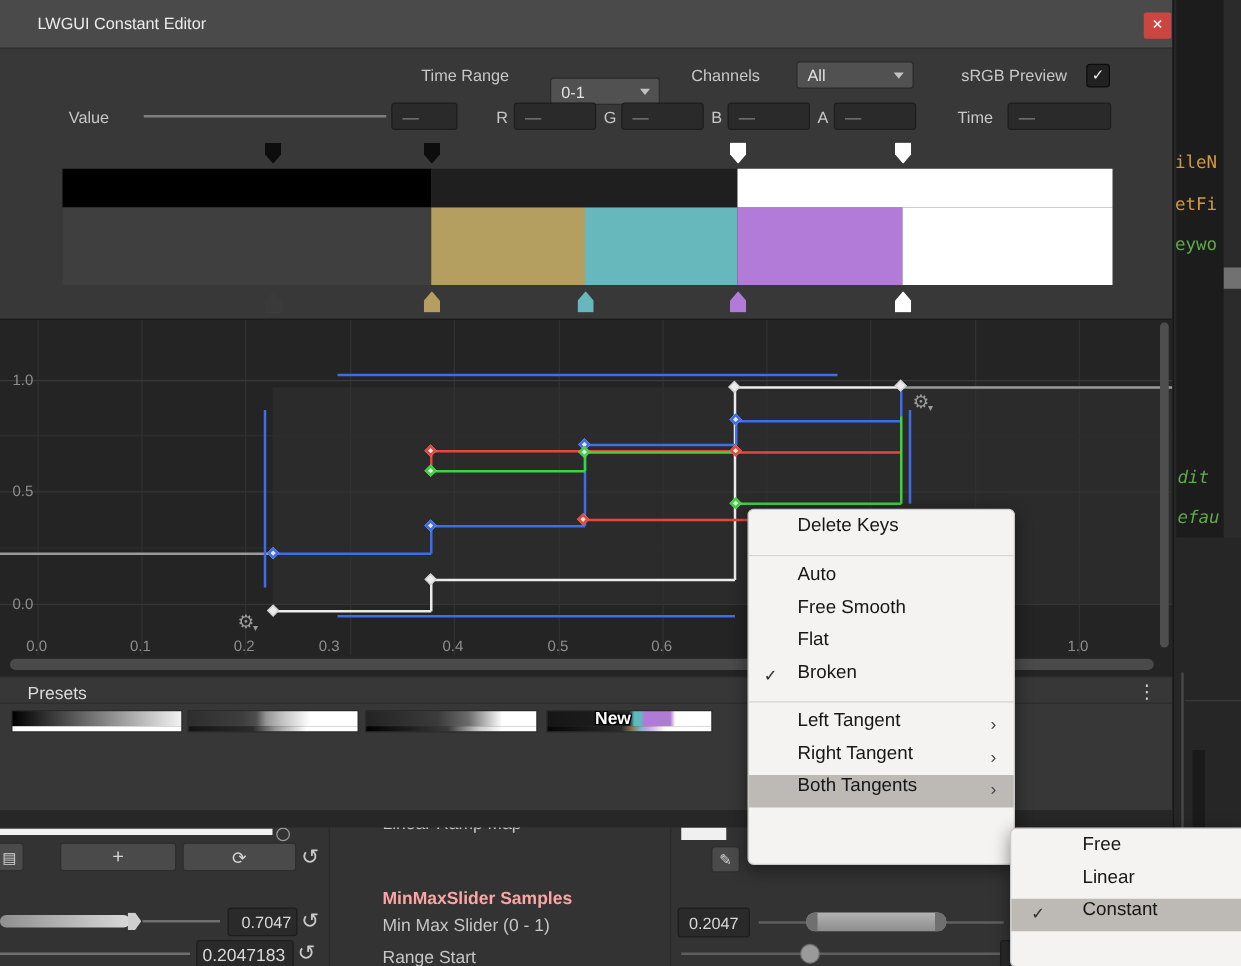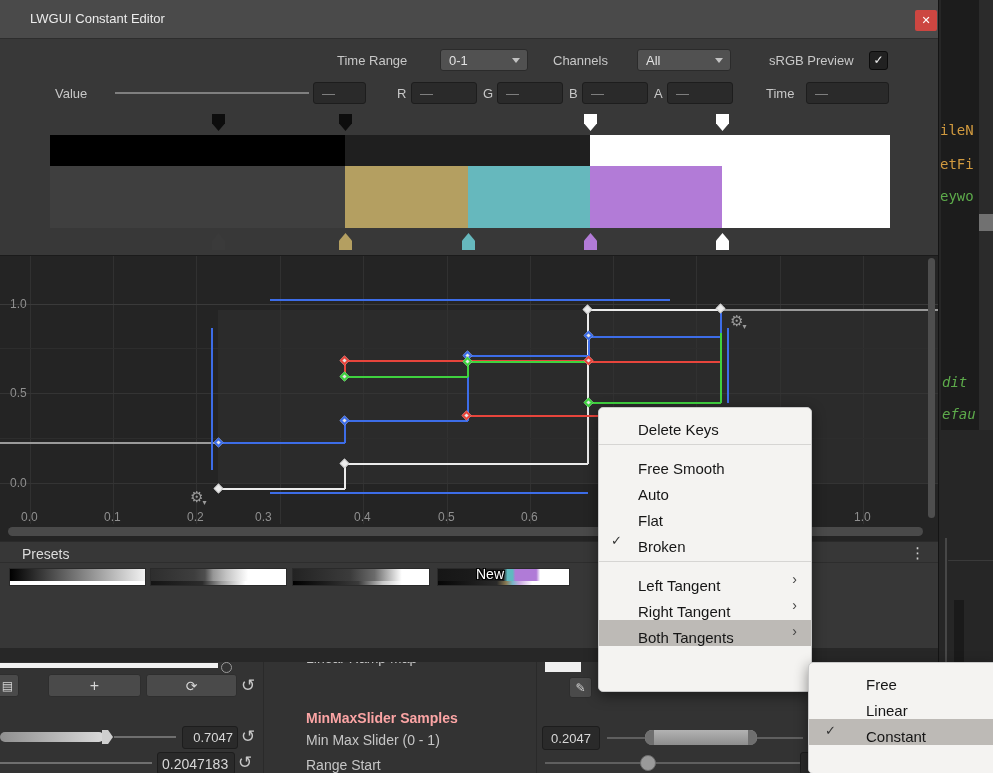--- a/index.html
+++ b/index.html
@@ -14,21 +14,21 @@
   .dropdown .arrow{position:absolute;right:7px;top:8px;width:0;height:0;border-left:4px solid transparent;
             border-right:4px solid transparent;border-top:5px solid #c2c2c2;}
   .seg{position:absolute;}
   .ckey{position:absolute;width:7px;height:7px;transform:rotate(45deg);box-sizing:border-box;}
   .amarker{position:absolute;width:13px;height:17px;clip-path:polygon(0 0,100% 0,100% 55%,50% 100%,0 55%);}
   .cmarker{position:absolute;width:13px;height:17px;clip-path:polygon(50% 0,100% 45%,100% 100%,0 100%,0 45%);}
   .tick{position:absolute;color:#8f8f8f;font-size:12px;}
   .gline{position:absolute;background:#313131;}
   .menu{position:absolute;background:#f4f3f1;border:1px solid #c9c9c9;border-radius:5px;
         box-shadow:0 4px 14px rgba(0,0,0,.45);box-sizing:border-box;padding-top:4px;z-index:40;}
-  .mi{position:relative;height:26px;display:flex;align-items:flex-end;color:#161616;font-size:15px;}
+  .mi{position:relative;height:26px;display:flex;align-items:flex-start;color:#161616;font-size:15px;}
   .mi .mlabel{margin-left:39px;}
   .mi .chk{position:absolute;left:12px;top:4px;font-size:13px;color:#333;}
   .mi .sub{position:absolute;right:14px;top:3px;font-size:14px;color:#444;}
   .mi.hl{background:#bdbab6;}
   .msep{height:1px;background:#d6d5d3;margin:6px 0;}
   .btn{position:absolute;background:#4a4a4a;border:1px solid #2e2e2e;border-radius:3px;
        color:#d6d6d6;display:flex;align-items:center;justify-content:center;box-sizing:border-box;}
   .undo{position:absolute;color:#c9c9c9;font-size:17px;}
   .gear{position:absolute;color:#9b9b9b;font-size:15px;}
   .gear small{font-size:8px;color:#9b9b9b;position:relative;top:3px;left:-1px;}
@@ -41,21 +41,21 @@
 
   <div class="abs" style="left:0;top:0;width:938px;height:38px;background:#4a4a4a;border-bottom:1px solid #2d2d2d;">
     <div class="abs" style="left:30px;top:11px;color:#ececec;font-size:13px;">LWGUI Constant Editor</div>
     <button class="abs" style="left:915px;top:10px;width:22px;height:21px;background:#cc4641;border:none;border-radius:2px;
                 color:#fff;font-size:11px;line-height:21px;padding:0;cursor:pointer;">
       <span>✕</span>
     </button>
   </div>
 
   <div class="lbl" style="left:337px;top:53px;">Time Range</div>
-  <div class="dropdown" style="left:440px;top:49px;width:88px;">
+  <div class="dropdown" style="left:440px;top:62px;width:88px;">
     <span>0-1</span>
     <span class="arrow"></span>
   </div>
   <div class="lbl" style="left:553px;top:53px;">Channels</div>
   <div class="dropdown" style="left:637px;top:49px;width:94px;">
     <span>All</span>
     <span class="arrow"></span>
   </div>
   <div class="lbl" style="left:769px;top:53px;">sRGB Preview</div>
   <div class="abs" style="left:869px;top:51px;width:17px;height:17px;background:#212121;border:1px solid #0c0c0c;border-radius:3px;
@@ -209,21 +209,21 @@
         <div class="abs" style="left: 0px; top: 0px; width: 100%; height: 12px; background: linear-gradient(90deg, rgb(46, 46, 46) 0%, rgb(62, 62, 62) 32%, rgb(78, 78, 78) 40%, rgb(150, 150, 150) 46%, rgb(196, 196, 196) 56%, rgb(255, 255, 255) 72%);"></div>
         <div class="abs" style="left: 0px; top: 12px; width: 100%; height: 4px; background: linear-gradient(90deg, rgb(20, 20, 20) 0%, rgb(43, 43, 43) 38%, rgb(155, 155, 155) 52%, rgb(255, 255, 255) 70%);"></div>
       </div>
       <div class="abs" style="left: 292px; top: 568px; width: 138px; height: 18px; border: 1px solid rgb(42, 42, 42); box-sizing: border-box;">
         <div class="abs" style="left: 0px; top: 0px; width: 100%; height: 12px; background: linear-gradient(90deg, rgb(35, 35, 35) 0%, rgb(59, 59, 59) 42%, rgb(107, 107, 107) 60%, rgb(255, 255, 255) 80%);"></div>
         <div class="abs" style="left: 0px; top: 12px; width: 100%; height: 4px; background: linear-gradient(90deg, rgb(0, 0, 0) 0%, rgb(58, 58, 58) 48%, rgb(201, 201, 201) 66%, rgb(255, 255, 255) 80%);"></div>
       </div>
       <div class="abs" style="left: 437px; top: 568px; width: 133px; height: 18px; border: 1px solid rgb(42, 42, 42); box-sizing: border-box;">
         <div class="abs" style="left: 0px; top: 0px; width: 100%; height: 12px; background: linear-gradient(90deg, rgb(22, 22, 22) 0%, rgb(29, 29, 29) 40%, rgb(35, 35, 35) 50%, rgb(95, 185, 191) 53%, rgb(95, 185, 191) 57%, rgb(176, 123, 215) 59%, rgb(176, 123, 215) 75%, rgb(255, 255, 255) 78%);"></div>
         <div class="abs" style="left: 0px; top: 12px; width: 100%; height: 4px; background: linear-gradient(90deg, rgb(6, 6, 6) 0%, rgb(42, 42, 42) 45%, rgb(138, 122, 82) 52%, rgb(121, 182, 201) 57%, rgb(202, 169, 226) 62%, rgb(255, 255, 255) 72%);"></div>
-        <div class="abs" style="left: 38px; top: -3px; color: rgb(255, 255, 255); font-size: 14px; font-weight: normal; text-shadow: rgb(0, 0, 0) -1px -1px 0px, rgb(0, 0, 0) 1px -1px 0px, rgb(0, 0, 0) -1px 1px 0px, rgb(0, 0, 0) 1px 1px 0px; cursor: pointer;">New</div>
+        <div class="abs" style="left: 38px; top: -3px; color: rgb(255, 255, 255); font-size: 14px; font-weight: bold; text-shadow: rgb(0, 0, 0) -1px -1px 0px, rgb(0, 0, 0) 1px -1px 0px, rgb(0, 0, 0) -1px 1px 0px, rgb(0, 0, 0) 1px 1px 0px; cursor: pointer;">New</div>
       </div>
     </div>
 
   <div class="abs" style="left:0;top:648px;width:938px;height:14px;background:#272727;z-index:6;"></div>
 
   <div class="abs" style="left:0;top:662px;width:938px;height:111px;background:#333333;z-index:5;">
     <div class="abs" style="left:263px;top:0;width:1px;height:111px;background:#2a2a2a;"></div>
     <div class="abs" style="left:536px;top:0;width:1px;height:111px;background:#2a2a2a;"></div>
 
     <div class="abs" style="left:0;top:1px;width:218px;height:5px;background:#f2f2f2;"></div>
@@ -292,24 +292,24 @@
       <div class="codetxt" style="left: 942px; top: 374px; color: rgb(93, 171, 75); font-style: italic;">dit</div>
       <div class="codetxt" style="left: 942px; top: 406px; color: rgb(93, 171, 75); font-style: italic;">efau</div>
     </div>
 
   <div class="menu" style="left:598px;top:407px;width:214px;height:285px;" id="context-menu">
       <div class="mi">
         <div class="mlabel">Delete Keys</div>
       </div>
       <div class="msep"></div>
       <div class="mi">
+        <div class="mlabel">Auto</div>
+      </div>
+      <div class="mi">
         <div class="mlabel">Free Smooth</div>
-      </div>
-      <div class="mi">
-        <div class="mlabel">Auto</div>
       </div>
       <div class="mi">
         <div class="mlabel">Flat</div>
       </div>
       <div class="mi">
         <div class="chk">✓</div>
         <div class="mlabel">Broken</div>
       </div>
       <div class="msep"></div>
       <div class="mi">

